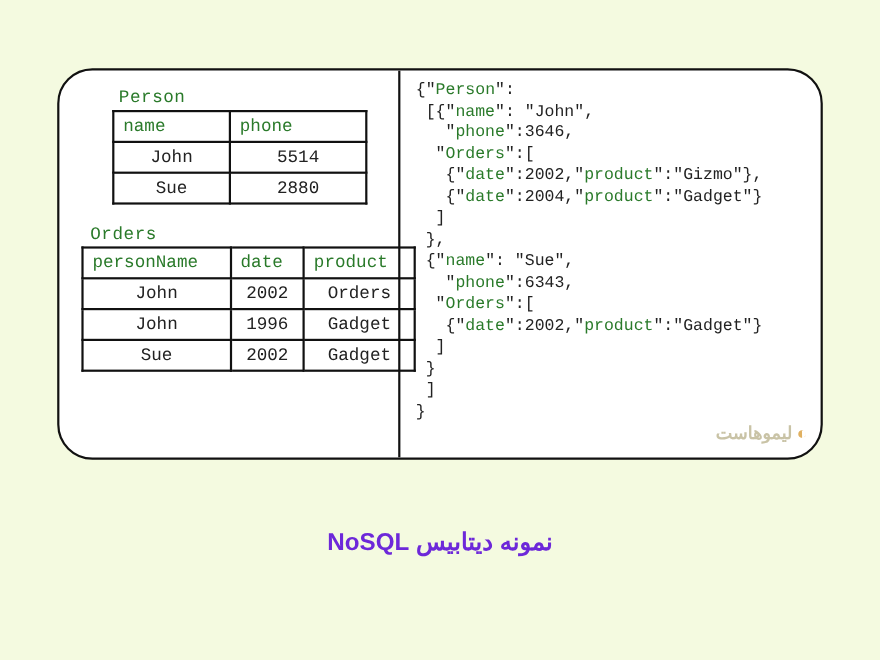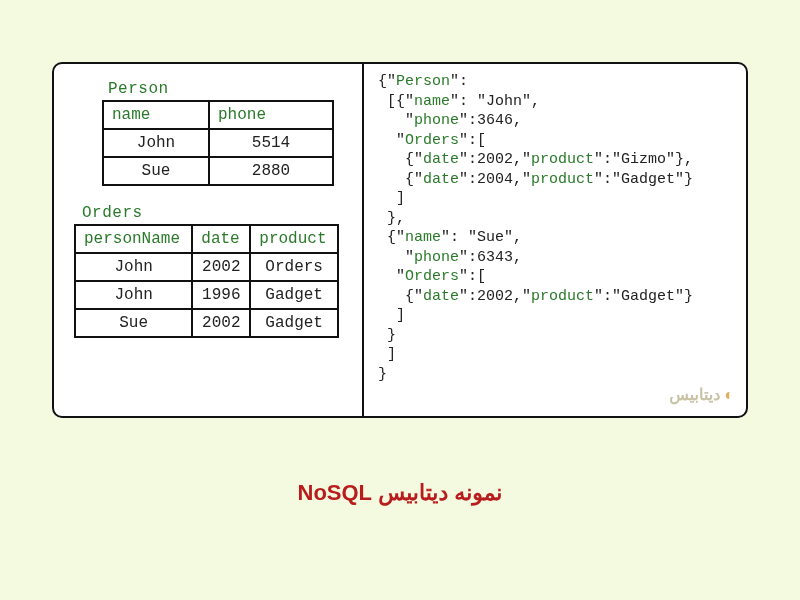--- a/index.html
+++ b/index.html
@@ -13,21 +13,21 @@
     font-size: 16px;
     color: #222;
   }
   .card {
     position: absolute;
     left: 52px;
     top: 62px;
     width: 696px;
     height: 356px;
     border: 2px solid #111;
-    border-radius: 10px;
+    border-radius: 32px;
     background: #fff;
     overflow: hidden;
   }
   .left-pane {
     position: absolute;
     left: 0;
     top: 0;
     width: 308px;
     height: 100%;
     padding: 12px 10px 10px 48px;
@@ -35,21 +35,21 @@
   .table-title {
     color: #2a7a2a;
     margin: 4px 0 2px 6px;
     letter-spacing: 0.5px;
   }
   table.rel {
     border-collapse: collapse;
     width: 232px;
     margin-bottom: 18px;
   }
-  table.rel.orders { width: 265px; margin-left: -28px; }
+  table.rel.orders { width: 304px; margin-left: -28px; }
   .orders-title { margin-left: -20px; }
   table.rel th, table.rel td {
     border: 2px solid #111;
     padding: 4px 8px;
     text-align: left;
     font-weight: normal;
     background: #fff;
   }
   table.rel th {
     color: #2a7a2a;
@@ -91,21 +91,21 @@
   }
   .caption {
     position: absolute;
     left: 0;
     width: 800px;
     top: 480px;
     text-align: center;
     font-family: Tahoma, Arial, sans-serif;
     font-size: 22px;
     font-weight: bold;
-    color: #b91c1c;
+    color: #6d28d9;
     direction: rtl;
   }
 </style>
 </head>
 <body>
 
 <div class="card">
 
   <div class="left-pane">
 
@@ -166,19 +166,19 @@
  },
  {"<span class="k">name</span>": "Sue",
    "<span class="k">phone</span>":6343,
   "<span class="k">Orders</span>":[
    {"<span class="k">date</span>":2002,"<span class="k">product</span>":"Gadget"}
   ]
  }
  ]
 }</div>
     <div class="watermark">
-      <span class="wm-icon">◐</span><span>دیتابیس</span>
+      <span class="wm-icon">◐</span><span>لیموهاست</span>
     </div>
   </div>
 
 </div>
 
 <div class="caption">نمونه دیتابیس NoSQL</div>
 
 </body></html>

